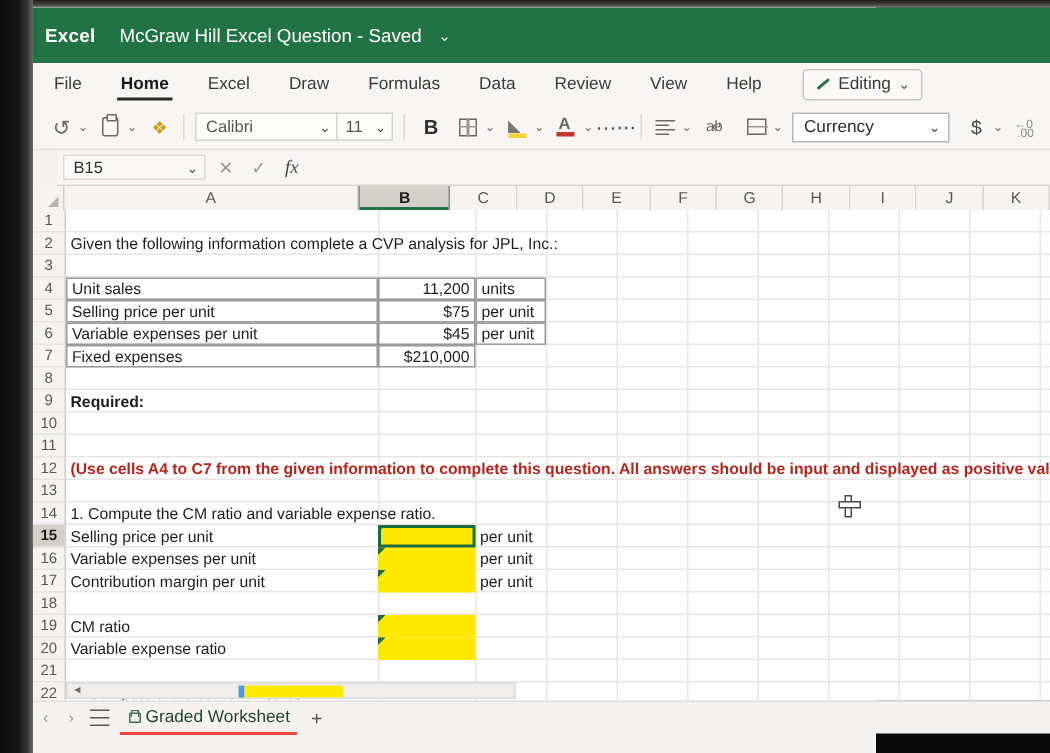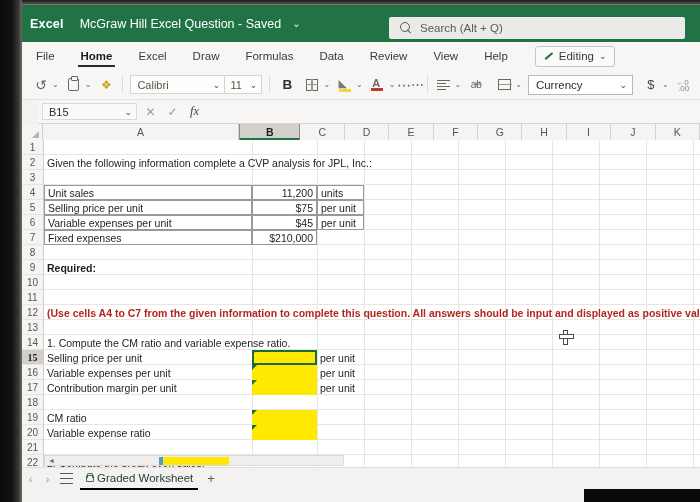--- a/index.html
+++ b/index.html
@@ -114,21 +114,21 @@
   .corner::after { content:""; position:absolute; right:3px; bottom:2px; border-left: 7px solid transparent;
     border-bottom: 7px solid #b6b4b1; }
   .ch { height: 16px; border-right: 1px solid #d6d4d2; font-size: 10.5px; color: #585652;
     display: flex; align-items: center; justify-content: center; background: #f5f4f2; }
   .ch.sel { background: #d3d0c9; color: #1e1e1d; font-weight: bold; border-right: 1px solid #8c8a86;
     border-left: 1px solid #8c8a86; box-shadow: inset 0 -2px 0 #217346; }
   .rowhead { position: absolute; left: 0; top: 16px; width: 22px; background: #f5f4f2;
     border-right: 1px solid #d0cecc; }
   .rh { height: 15px; border-bottom: 1px solid #e6e4e2; font-size: 10px; color: #585652;
     display: flex; align-items: center; justify-content: center; }
-  .rh.sel { background: #d3d0c9; color: #1e1e1d; font-weight: bold; font-family: Liberation Serif, serif; }
+  .rh.sel { background: #d3d0c9; color: #1e1e1d; font-weight: bold; }
   .cells { position: absolute; left: 22px; top: 16px; width: 656px; height: 327px; }
   .rowline { position: absolute; left: 0; width: 656px; height: 1px; background: #e8e6e4; }
   .collinev { position: absolute; top: 0; width: 1px; height: 327px; background: #e8e6e4; }
   .cell { position: absolute; height: 15px; display: flex; align-items: center;
     font-size: 10.5px; color: #1f1e1d; white-space: nowrap; padding: 0 3px; }
   .cell.r { justify-content: flex-end; }
   .cell.bold { font-weight: bold; }
   .cell.red { color: #b3261e; font-weight: bold; }
   .boxed { border: 1px solid #9b9996; }
   .yellow { position: absolute; height: 15px; background: #ffe900; }
@@ -148,21 +148,21 @@
   .hscroll-left { font-size: 7px; color: #6a6865; margin-left: 3px; }
   .hscroll-thumb { position: absolute; left: 118px; top: 1px; width: 66px; height: 8px; background: #ffe900; }
   .hscroll-mark { position: absolute; left: 114px; top: 1px; width: 4px; height: 8px; background: #4f9ad6; }
 
   .sheettabs { position: absolute; left: 22px; top: 467px; width: 678px; height: 22px;
     background: #f3f2f1; display: flex; align-items: center; border-top: 1px solid #e1dfdd; }
   .nav-arrow { font-size: 11px; color: #9a9894; width: 17px; text-align: center; }
   .hamburger { width: 13px; height: 11px; margin: 0 7px 0 4px; position: relative; }
   .hamburger i { position: absolute; left: 0; width: 13px; height: 1.4px; background: #5a5855; display: block; }
   .sheet-tab { display: flex; align-items: center; gap: 4px; height: 22px; padding: 0 5px;
-    border-bottom: 2px solid #000000; }
+    border-bottom: 2px solid #ef4444; }
   .lock { width: 8px; height: 9px; position: relative; }
   .lock::before { content:""; position:absolute; left:1px; bottom:0; width:6px; height:5px;
     border:1.2px solid #3f6b4f; border-radius:1px; }
   .lock::after { content:""; position:absolute; left:2px; top:0; width:4px; height:4px;
     border:1.2px solid #3f6b4f; border-bottom:none; border-radius:2px 2px 0 0; }
   .sheet-name { font-size: 11.5px; color: #1f3d2b; }
   .plus { font-size: 13px; color: #5a5855; margin-left: 9px; }
 
   .statusbar { position: absolute; left: 22px; top: 489px; width: 678px; height: 13px;
     background: #f3f2f1; border-top: 1px solid #e1dfdd; display: flex; align-items: center;
@@ -172,24 +172,20 @@
 </style>
 </head>
 <body>
 
 <div id="screen">
 
   <div class="titlebar">
     <span class="app-name">Excel</span>
     <span class="doc-title">McGraw Hill Excel Question  -  Saved</span>
     <span class="title-chevron">⌄</span>
-    <div class="searchbox">
-      <span class="search-icon"></span>
-      <span class="search-ph">Search (Alt + Q)</span>
-    </div>
   </div>
 
   <div class="ribbon-tabs">
     <div class="tab first">File</div>
     <div class="tab active">Home</div>
     <div class="tab">Excel</div>
     <div class="tab">Draw</div>
     <div class="tab">Formulas</div>
     <div class="tab">Data</div>
     <div class="tab">Review</div>

